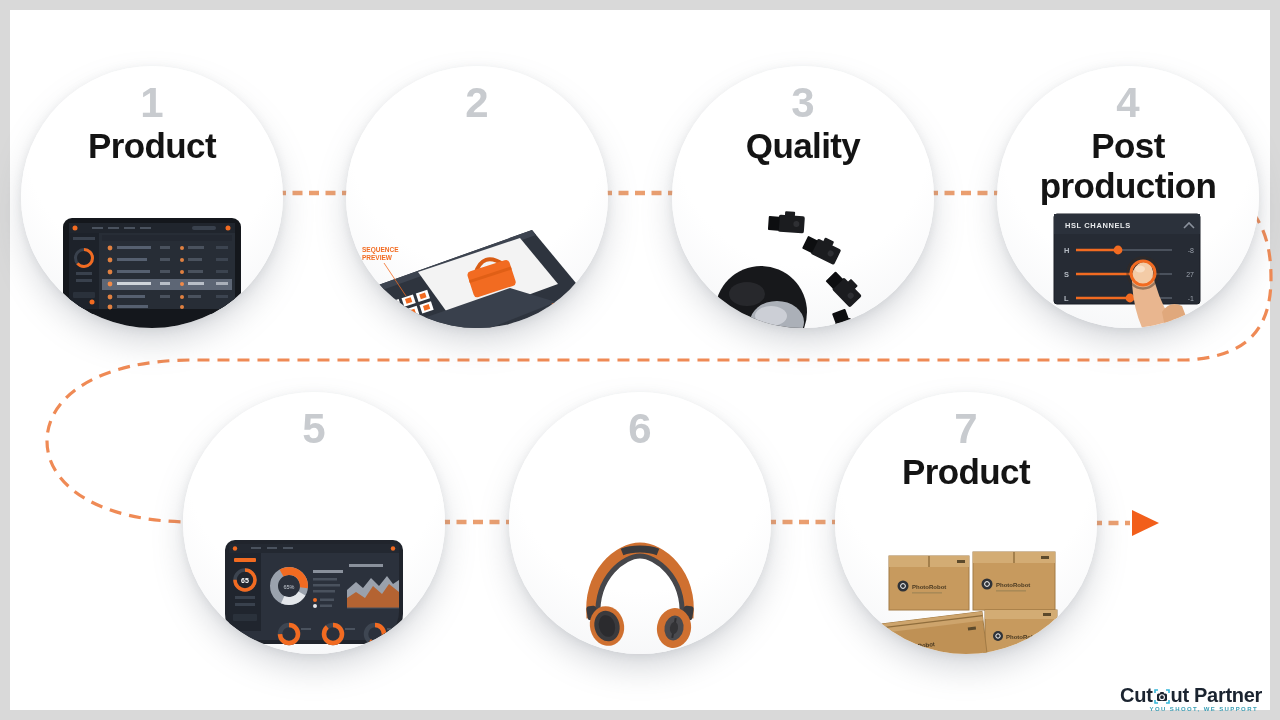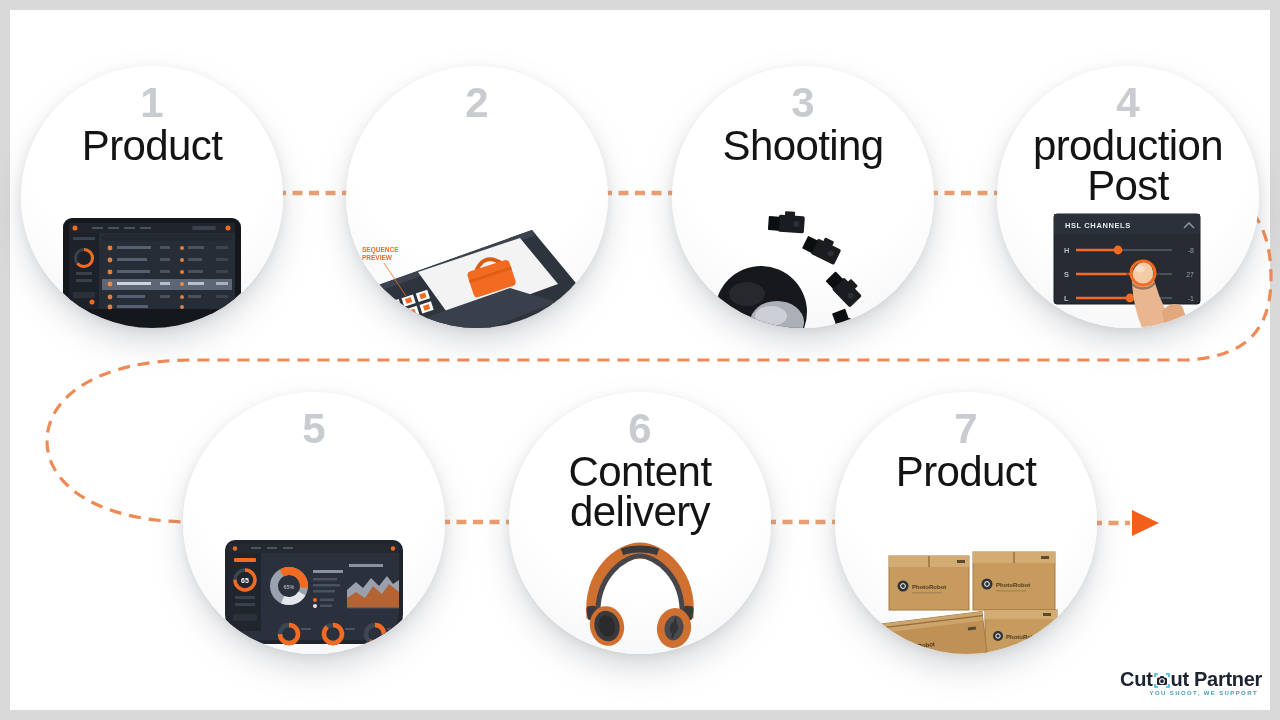--- a/index.html
+++ b/index.html
@@ -7,27 +7,27 @@
   .frame{position:relative;width:1280px;height:720px;background:#d9d9d9;overflow:hidden;}
   .canvas{position:absolute;left:10px;top:10px;width:1260px;height:700px;background:#ffffff;}
   .connectors{position:absolute;left:0;top:0;z-index:1;}
   .circle{position:absolute;width:262px;height:262px;border-radius:50%;
     background:radial-gradient(circle at 50% 28%, #ffffff 55%, #f2f3f5 100%);
     box-shadow:0 16px 34px -4px rgba(118,124,136,.33), 0 2px 10px rgba(118,124,136,.14);
     z-index:2;overflow:hidden;text-align:center;}
   .c1{left:21px;top:66px;} .c2{left:346px;top:66px;} .c3{left:672px;top:66px;} .c4{left:997px;top:66px;}
   .c5{left:183px;top:392px;} .c6{left:509px;top:392px;} .c7{left:835px;top:392px;}
   .num{margin-top:14px;font-size:42px;font-weight:700;color:#c8cbcf;line-height:46px;}
-  .title{font-size:42px;font-weight:400;color:#141414;line-height:40px;letter-spacing:-0.6px;text-align:center;}
+  .title{font-size:35px;font-weight:700;color:#141414;line-height:40px;letter-spacing:-0.6px;text-align:center;}
   .title span{display:block;}
   .art{position:absolute;left:50%;transform:translateX(-50%);}
   .c1 .art{top:152px;} .c2 .art{top:142px;} .c3 .art{top:142px;} .c4 .art{top:146px;}
   .c5 .art{top:148px;} .c6 .art{top:150px;} .c7 .art{top:152px;}
   .art text{font-family:"Liberation Sans",sans-serif;}
-  .logo{position:absolute;right:18px;bottom:24px;z-index:3;text-align:right;}
+  .logo{position:absolute;right:18px;bottom:8px;z-index:3;text-align:right;}
   .logo-row{font-size:20px;font-weight:700;color:#1b2430;letter-spacing:-0.3px;line-height:20px;}
   .logo-cam{display:inline-block;width:16px;height:15px;vertical-align:-2px;margin:0 1px;}
   .logo-tagline{font-size:6px;font-weight:700;color:#3a9fb5;letter-spacing:1.4px;margin-top:1px;padding-right:4px;}
 </style>
 </head>
 <body>
 
 <div class="frame">
   <div class="canvas"></div>
 
@@ -145,21 +145,21 @@
       <line x1="24" y1="55" x2="46" y2="88" stroke="#f26b21" stroke-width="0.8"></line>
       <text x="22" y="146" font-size="6.5" font-weight="bold" fill="#f26b21">CAPTURE</text>
       <text x="22" y="154" font-size="6.5" font-weight="bold" fill="#f26b21">CONTROL</text>
       <line x1="52" y1="144" x2="132" y2="120" stroke="#f26b21" stroke-width="0.8"></line>
     </svg>
   </div>
 
   <div class="circle c3">
     <div class="num">3</div>
     <div class="title">
-      <span>Shooting</span>
+      <span>Quality</span>
     </div>
     <svg class="art" width="196" height="154" viewBox="0 0 196 154">
       <g>
         <circle cx="56" cy="104" r="46" fill="#17181b"></circle>
         <ellipse cx="42" cy="86" rx="18" ry="12" fill="#27282c"></ellipse>
         <ellipse cx="72" cy="114" rx="27" ry="21" fill="#b9bec6" opacity="0.92"></ellipse>
         <ellipse cx="66" cy="108" rx="16" ry="10" fill="#e2e5ea" opacity="0.6"></ellipse>
         <path d="M14 116 q12 28 40 34 l7 -13 q-26 -7 -36 -27 z" fill="#dd7a2e"></path>
       </g>
       <g transform="translate(64,6) rotate(4)">
@@ -185,22 +185,22 @@
           <rect x="0" y="2" width="11" height="14" rx="1" fill="#0d0e10"></rect>
           <rect x="16" y="-4" width="10" height="5" rx="1" fill="#1b1c1f"></rect>
           <circle cx="28" cy="8" r="3" fill="#2e2f33"></circle>
       </g>
     </svg>
   </div>
 
   <div class="circle c4">
     <div class="num">4</div>
     <div class="title">
+      <span>Post</span>
       <span>production</span>
-      <span>Post</span>
     </div>
     <svg class="art" width="156" height="120" viewBox="0 0 156 120">
       <rect x="4" y="2" width="146" height="90" rx="3" fill="#262b34" stroke="#1a1f26" stroke-width="1"></rect>
       <rect x="4" y="2" width="146" height="20" fill="#2b313b"></rect>
       <text x="15" y="16" font-size="7.5" font-weight="bold" letter-spacing="0.6" fill="#e8eaec">HSL CHANNELS</text>
       <path d="M134 16 l5 -5 5 5" fill="none" stroke="#8a919c" stroke-width="1.6"></path>
       <text x="14" y="41" font-size="7.5" font-weight="bold" fill="#b6bcc4">H</text>
       <line x1="26" y1="38" x2="122" y2="38" stroke="#4a515c" stroke-width="2"></line>
       <line x1="26" y1="38" x2="68" y2="38" stroke="#f26b21" stroke-width="2.6"></line>
       <circle cx="68" cy="38" r="4.4" fill="#f26b21"></circle>
@@ -267,24 +267,20 @@
       <circle cx="154" cy="94" r="9" fill="none" stroke="#3e4652" stroke-width="4.5"></circle>
       <circle cx="154" cy="94" r="9" fill="none" stroke="#f26b21" stroke-width="4.5" stroke-dasharray="34 57" transform="rotate(-90 154 94)"></circle>
       <rect x="80" y="88" width="10" height="2" fill="#4a525e"></rect>
         <rect x="124" y="88" width="10" height="2" fill="#4a525e"></rect>
         <rect x="166" y="88" width="8" height="2" fill="#4a525e"></rect>
     </svg>
   </div>
 
   <div class="circle c6">
     <div class="num">6</div>
-    <div class="title">
-      <span>Content</span>
-      <span>delivery</span>
-    </div>
     <svg class="art" width="132" height="108" viewBox="0 0 132 108">
       <path d="M19 76 C15 30 47 7 66 7 C85 7 117 30 113 76" fill="none" stroke="#cf7030" stroke-width="13"></path>
       <path d="M24 74 C22 34 51 14 66 14 C81 14 110 34 108 74" fill="none" stroke="#46464a" stroke-width="5"></path>
       <path d="M48 10 C58 6 74 6 84 10" fill="none" stroke="#3a3a3d" stroke-width="7"></path>
       <rect x="13" y="64" width="10" height="14" rx="3" fill="#3a3a3d" transform="rotate(-8 18 71)"></rect>
       <rect x="109" y="64" width="10" height="14" rx="3" fill="#3a3a3d" transform="rotate(8 114 71)"></rect>
       <g transform="rotate(-14 33 84)">
         <ellipse cx="33" cy="84" rx="17" ry="20" fill="#cf7030"></ellipse>
         <ellipse cx="33" cy="84" rx="12.5" ry="15.5" fill="#3a3a3d"></ellipse>
         <ellipse cx="33" cy="84" rx="8" ry="11" fill="#2b2b2e"></ellipse>

